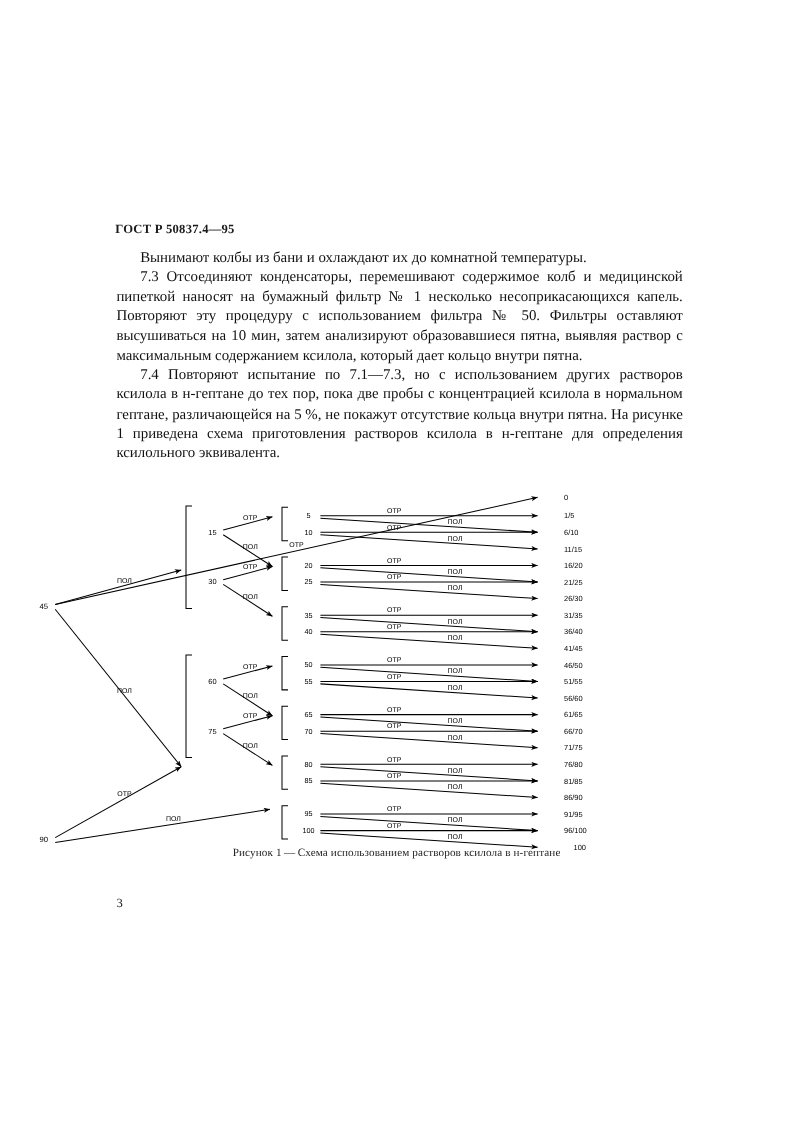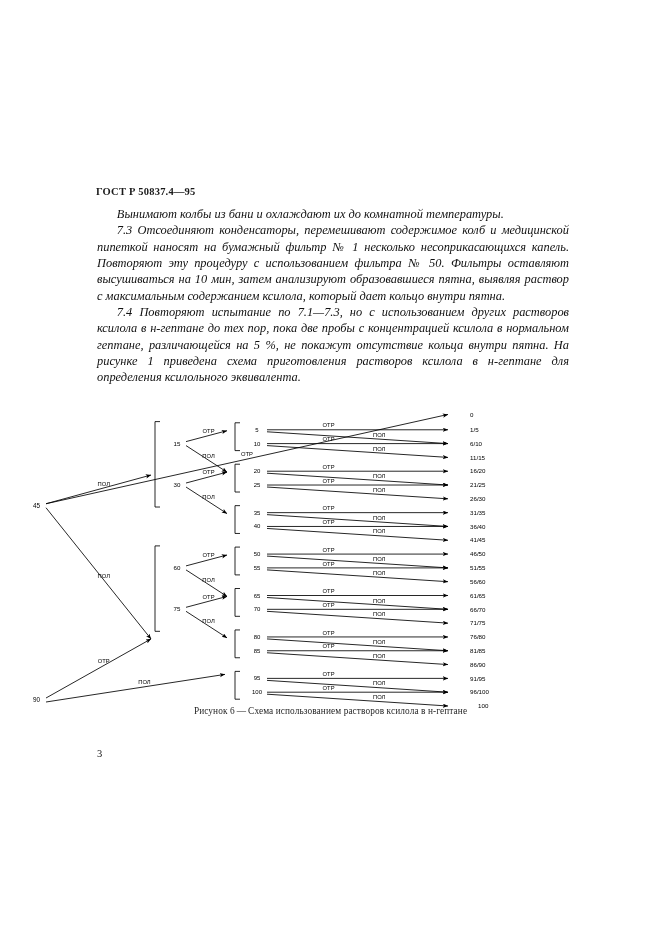--- a/index.html
+++ b/index.html
@@ -44,21 +44,20 @@
     line-height: 16.35px;
     text-align: justify;
     color: #111;
     -webkit-hyphens: none;
     hyphens: none;
   }
   .body-text p {
     margin: 0;
     text-indent: 1.6em;
     text-align: justify;
-    font-style: italic;
   }
 
   
   .figure-wrap {
     position: absolute;
     left: 30px;
     top: 398px;
     width: 601px;
     height: 320px;
   }
@@ -240,18 +239,18 @@
           <text x="440" y="254.9570332480818" font-size="6.2" font-family="&quot;Liberation Sans&quot;, sans-serif" text-anchor="start" fill="#000">81/85</text>
           <text x="440" y="268.76777493606136" font-size="6.2" font-family="&quot;Liberation Sans&quot;, sans-serif" text-anchor="start" fill="#000">86/90</text>
           <text x="440" y="282.5785166240409" font-size="6.2" font-family="&quot;Liberation Sans&quot;, sans-serif" text-anchor="start" fill="#000">91/95</text>
           <text x="440" y="296.38925831202044" font-size="6.2" font-family="&quot;Liberation Sans&quot;, sans-serif" text-anchor="start" fill="#000">96/100</text>
           <text x="448" y="310.2" font-size="6.2" font-family="&quot;Liberation Sans&quot;, sans-serif" text-anchor="start" fill="#000">100</text>
         </g>
     </svg>
   </div>
 
   <div class="fig-caption">
-    <span>Рисунок 6</span><span class="dash">—</span><span>Схема использованием растворов ксилола в н-гептане</span>
+    <span>Рисунок 1</span><span class="dash">—</span><span>Схема использованием растворов ксилола в н-гептане</span>
   </div>
 
   <div class="page-number">3</div>
 
 </div>
 
 </body></html>

